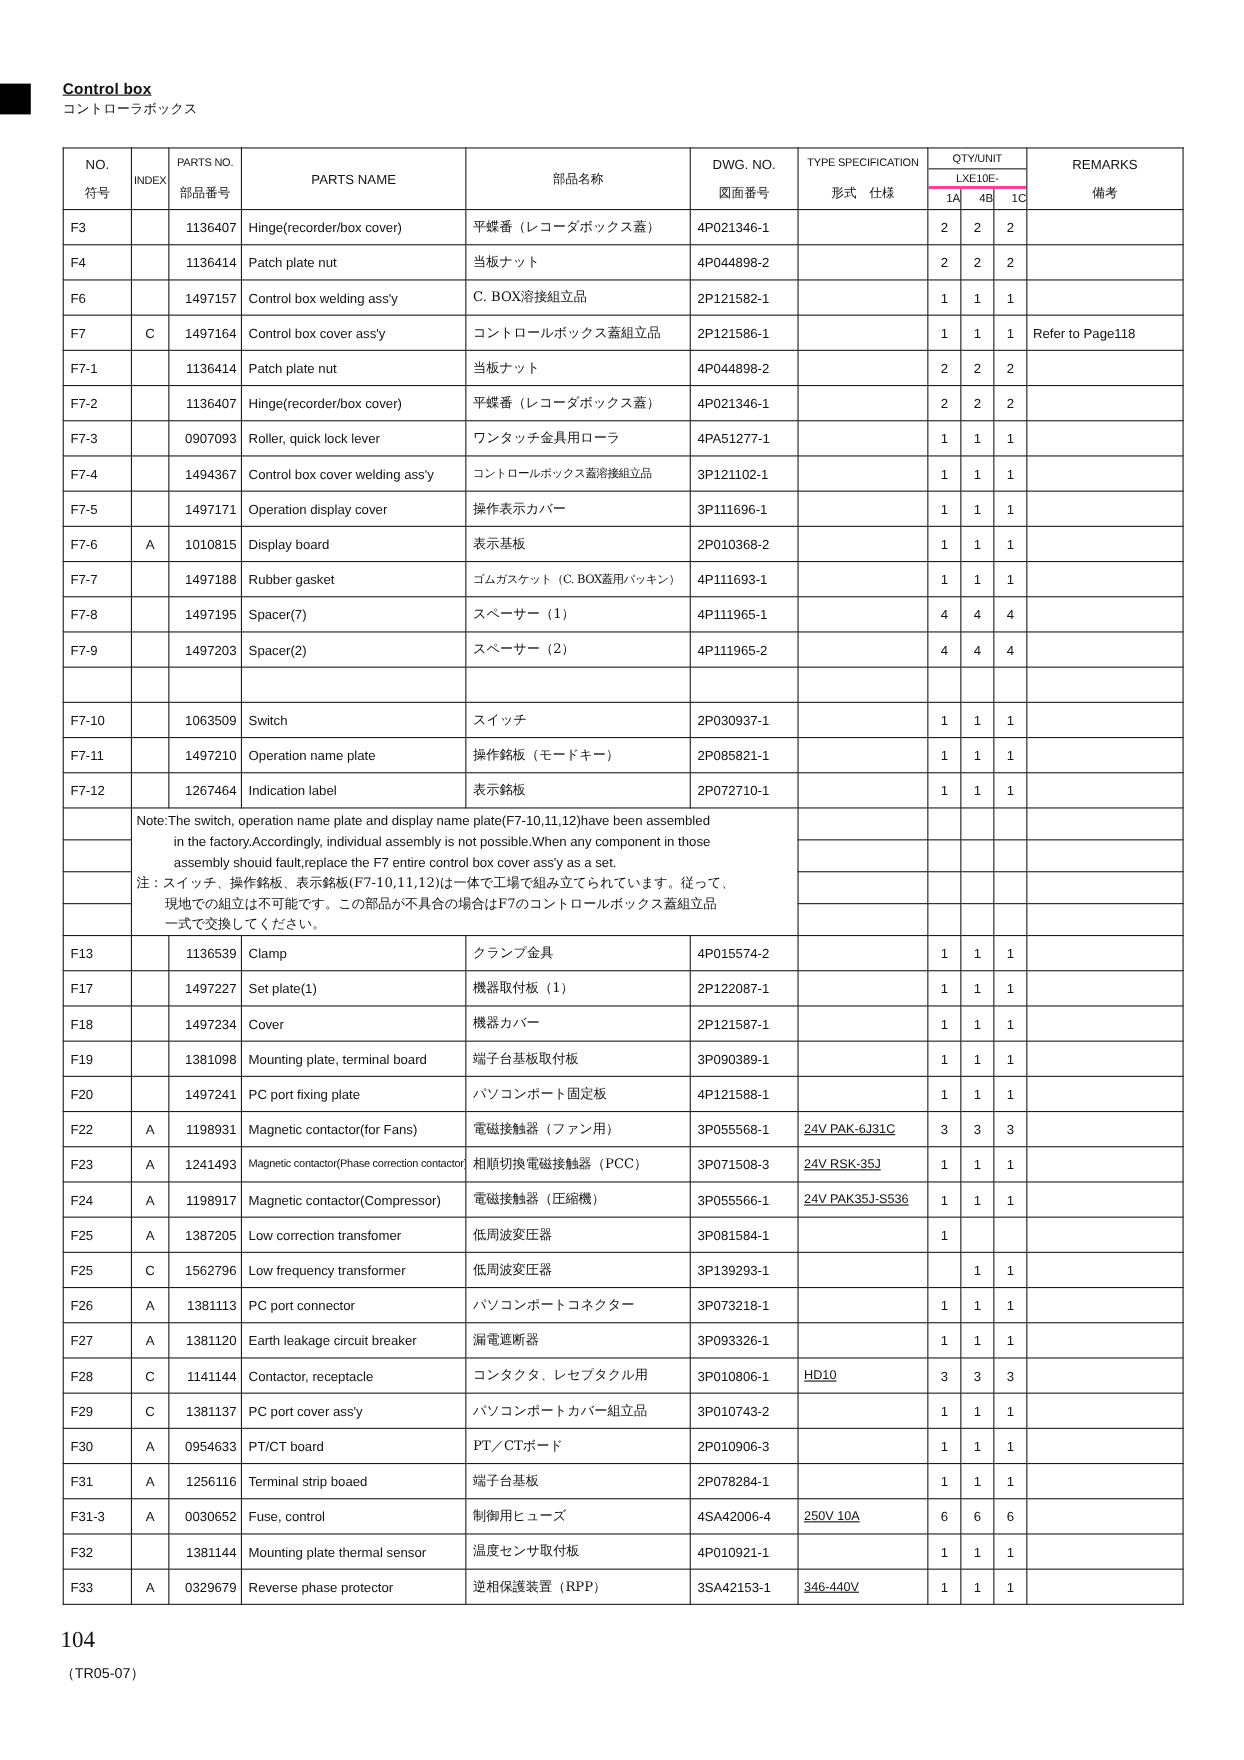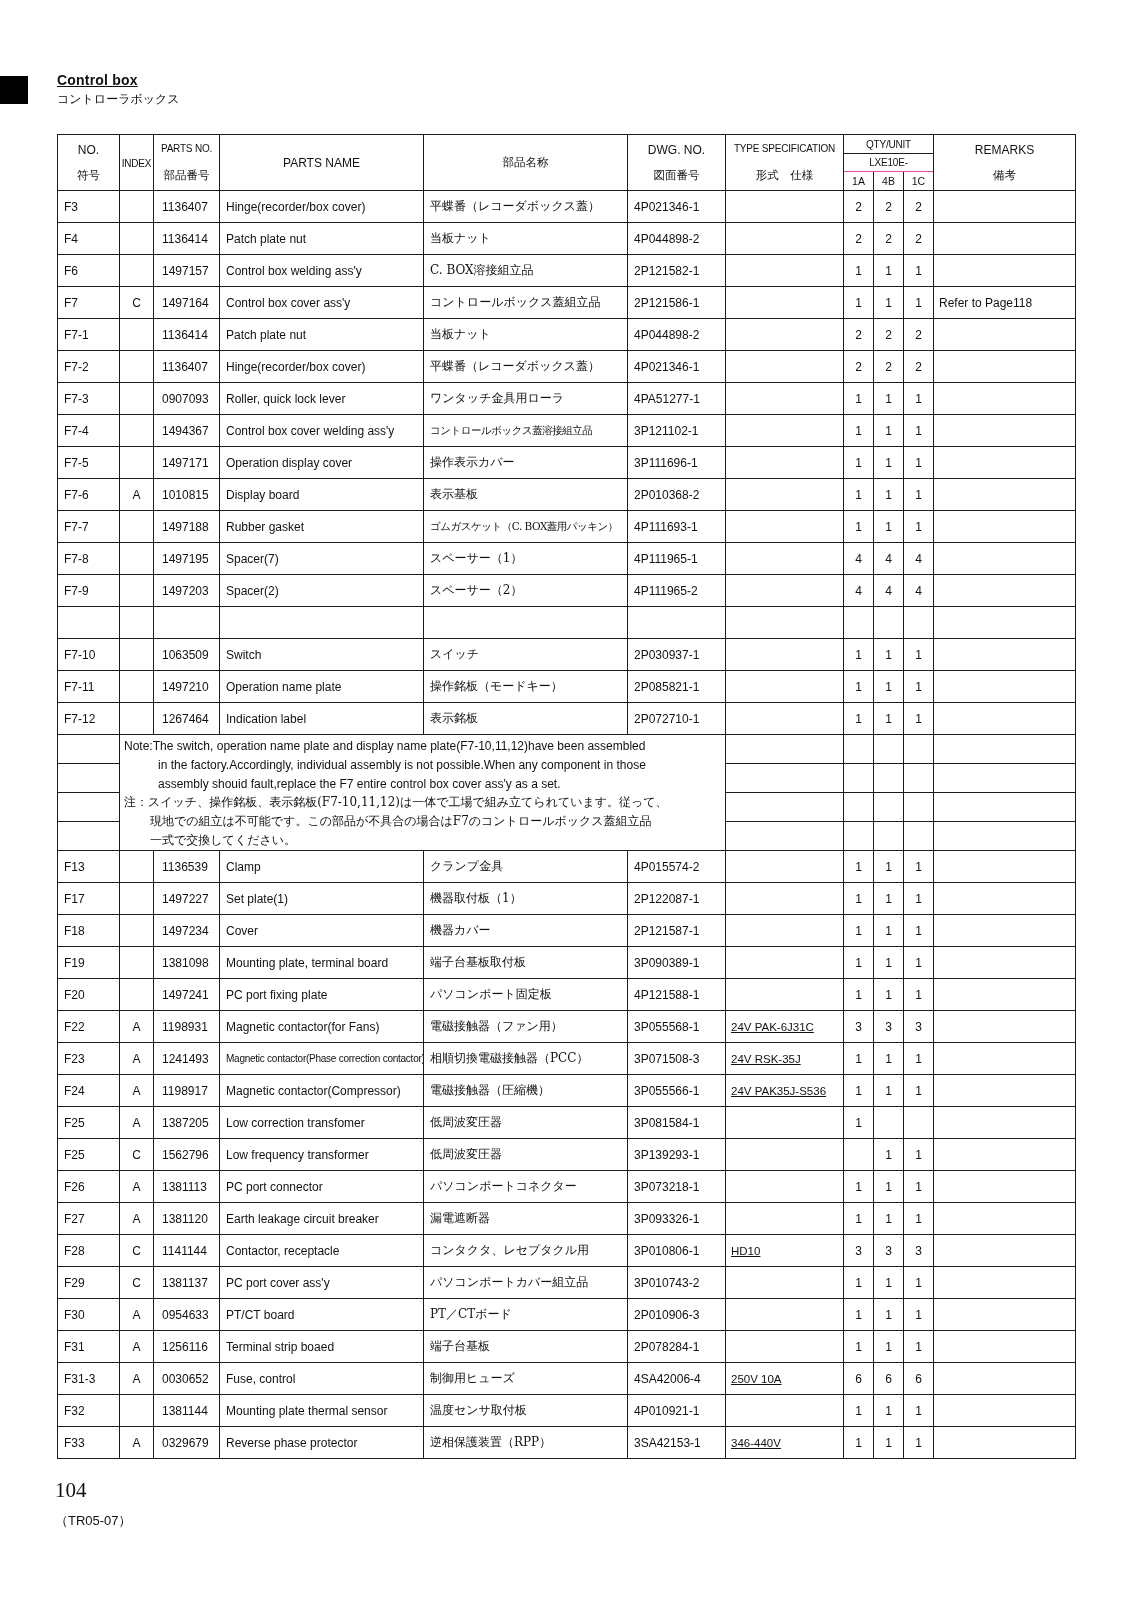--- a/index.html
+++ b/index.html
@@ -32,32 +32,32 @@
   thead th { height:45px; padding:0; text-align:center; font-size:12px; }
   .hstack {
     display:flex; flex-direction:column; justify-content:space-between;
     align-items:center; height:100%; padding:8px 0 7px 0;
   }
   .small { font-size:10px; letter-spacing:-0.2px; }
   .jp { font-family:"DejaVu Serif", serif; font-size:11.5px; }
 
   .qty-head { padding:0; }
   .qh-top { height:19px; line-height:19px; border-bottom:1px solid #1b1b1b; }
-  .qh-mid { height:18px; line-height:18px; border-bottom:1px solid #ec4899; }
+  .qh-mid { height:18px; line-height:18px; border-bottom:3px solid #ec4899; }
   .qh-bot { height:18px; display:flex; }
-  .qh-bot span { flex:1; line-height:18px; font-size:10.5px; }
+  .qh-bot span { flex:1; line-height:18px; font-size:10.5px;text-align:right; }
   .qh-bot span + span { border-left:1px solid #1b1b1b; }
 
   tbody tr { height:32px; }
   tbody tr.note-sub { height:29px; }
   tbody td { font-size:12px; padding:0 4px 0 6px; }
 
   td.c-no  { padding-left:6px; }
   td.c-idx { text-align:center; padding:0; }
-  td.c-pno { padding-left:8px; }
+  td.c-pno { padding-left:8px;text-align:right; }
   td.c-name{ padding-left:6px; }
   td.c-ja  { font-family:"DejaVu Serif", serif; padding-left:6px; }
   td.c-dwg { padding-left:6px; }
   td.c-type{ padding-left:5px; font-size:11.5px;text-decoration:underline; }
   td.c-q   { text-align:center; padding:0; }
   td.c-rem { padding-left:5px; }
 
   td.tight    { font-size:10px; letter-spacing:-0.25px; }
   td.tight-ja { font-size:10.5px; letter-spacing:-0.5px; }
 

